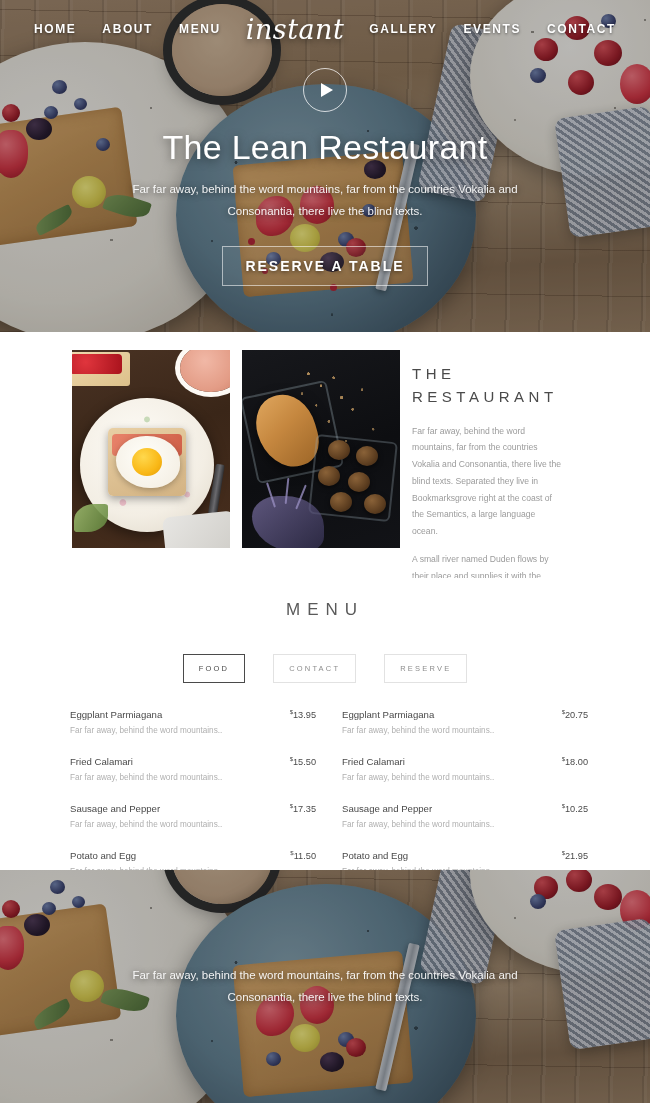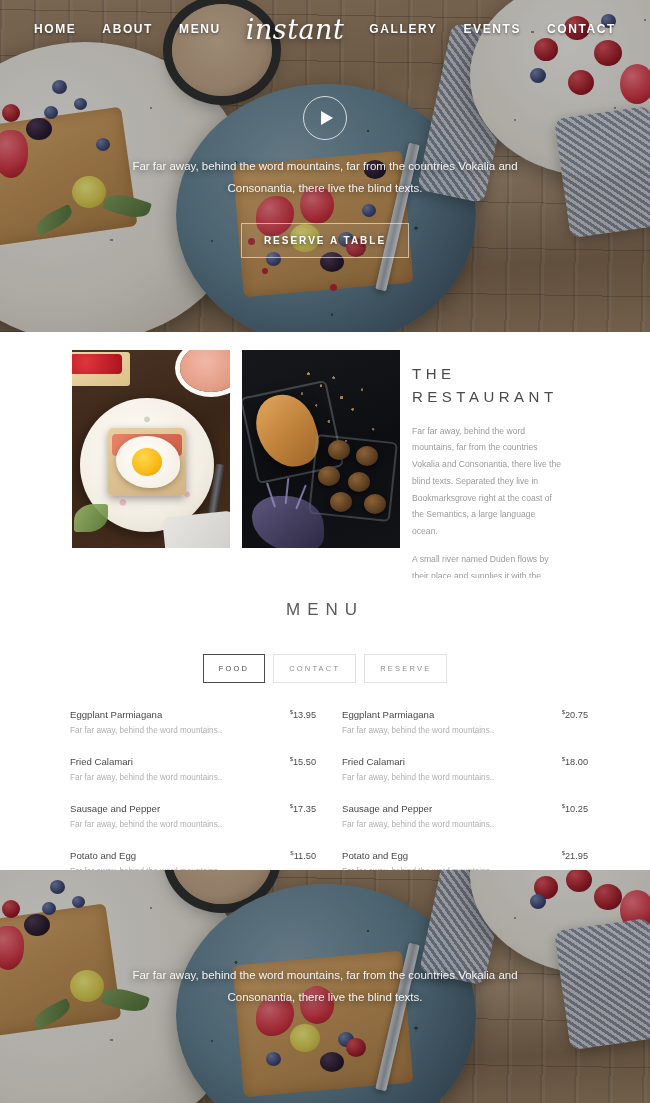--- a/index.html
+++ b/index.html
@@ -123,21 +123,21 @@
   }
   .hero-title {
     color:#fff; font-size:34px; font-weight:300; letter-spacing:.3px;
     text-shadow:0 2px 10px rgba(0,0,0,.5); margin-bottom:12px; text-align:center;
   }
   .hero-sub {
     color:rgba(255,255,255,.92); font-size:11.5px; line-height:1.85; text-align:center;
     max-width:400px; text-shadow:0 1px 6px rgba(0,0,0,.6); font-weight:300;
   }
   .btn-outline {
-    margin-top:24px; color:#fff; font-size:10px; letter-spacing:2px; font-weight:700;
+    margin-top:24px; color:#fff; font-size:14px; letter-spacing:2px; font-weight:700;
     padding:11px 22px; border:1px solid rgba(255,255,255,.55);
     background:rgba(255,255,255,.06); cursor:pointer; text-shadow:0 1px 4px rgba(0,0,0,.6);
   }
 
   
   .about { position:absolute; top:332px; left:0; width:650px; height:258px; background:#fff; }
   .about-row { display:flex; gap:12px; padding:18px 70px 0 72px; }
   .about-img { width:158px; height:198px; position:relative; overflow:hidden; }
 
   
@@ -257,21 +257,21 @@
     font-size:8.6px; letter-spacing:.4px; text-decoration:none; font-weight:400; cursor:pointer;
     display:inline-block;
   }
 
   
   .menu-sec { position:absolute; top:578px; left:0; width:650px; height:292px; background:#fff; }
   .menu-title {
     text-align:center; font-size:17px; letter-spacing:7px; color:#5a5a5a;
     font-weight:400; padding-top:22px;
   }
-  .menu-tabs { display:flex; justify-content:center; gap:8px; margin-top:34px; }
+  .menu-tabs { display:flex; justify-content:center; gap:28px; margin-top:34px; }
   .tab {
     font-size:7.5px; letter-spacing:2.2px; color:#8d8d8d; padding:9px 15px;
     border:1px solid #e2e2e2; cursor:pointer; background:#fff; font-weight:400;
   }
   .tab.active { border-color:#4a4a4a; color:#4a4a4a; }
   .menu-cols { display:flex; gap:26px; padding:26px 62px 0 70px; }
   .menu-col { flex:1; }
   .menu-item { margin-bottom:21px; }
   .mi-top { display:flex; align-items:flex-start; justify-content:space-between; }
   .mi-name { font-size:9.6px; color:#4a4a4a; font-weight:400; }
@@ -355,20 +355,21 @@
         <a class="nav-link">GALLERY</a>
         <a class="nav-link">EVENTS</a>
         <a class="nav-link">CONTACT</a>
       </nav>
     </header>
 
     <div class="hero-inner">
       <div class="play-btn">
         <span class="play-tri"></span>
       </div>
+      <h1 class="hero-title">The Lean Restaurant</h1>
       <p class="hero-sub">Far far away, behind the word mountains, far from the countries Vokalia and Consonantia, there live the blind texts.</p>
       <button class="btn-outline">RESERVE A TABLE</button>
     </div>
   </div>
 
   <section class="about">
     <div class="about-row">
 
       <div class="about-img img-egg">
         <div class="jam-toast"></div>

